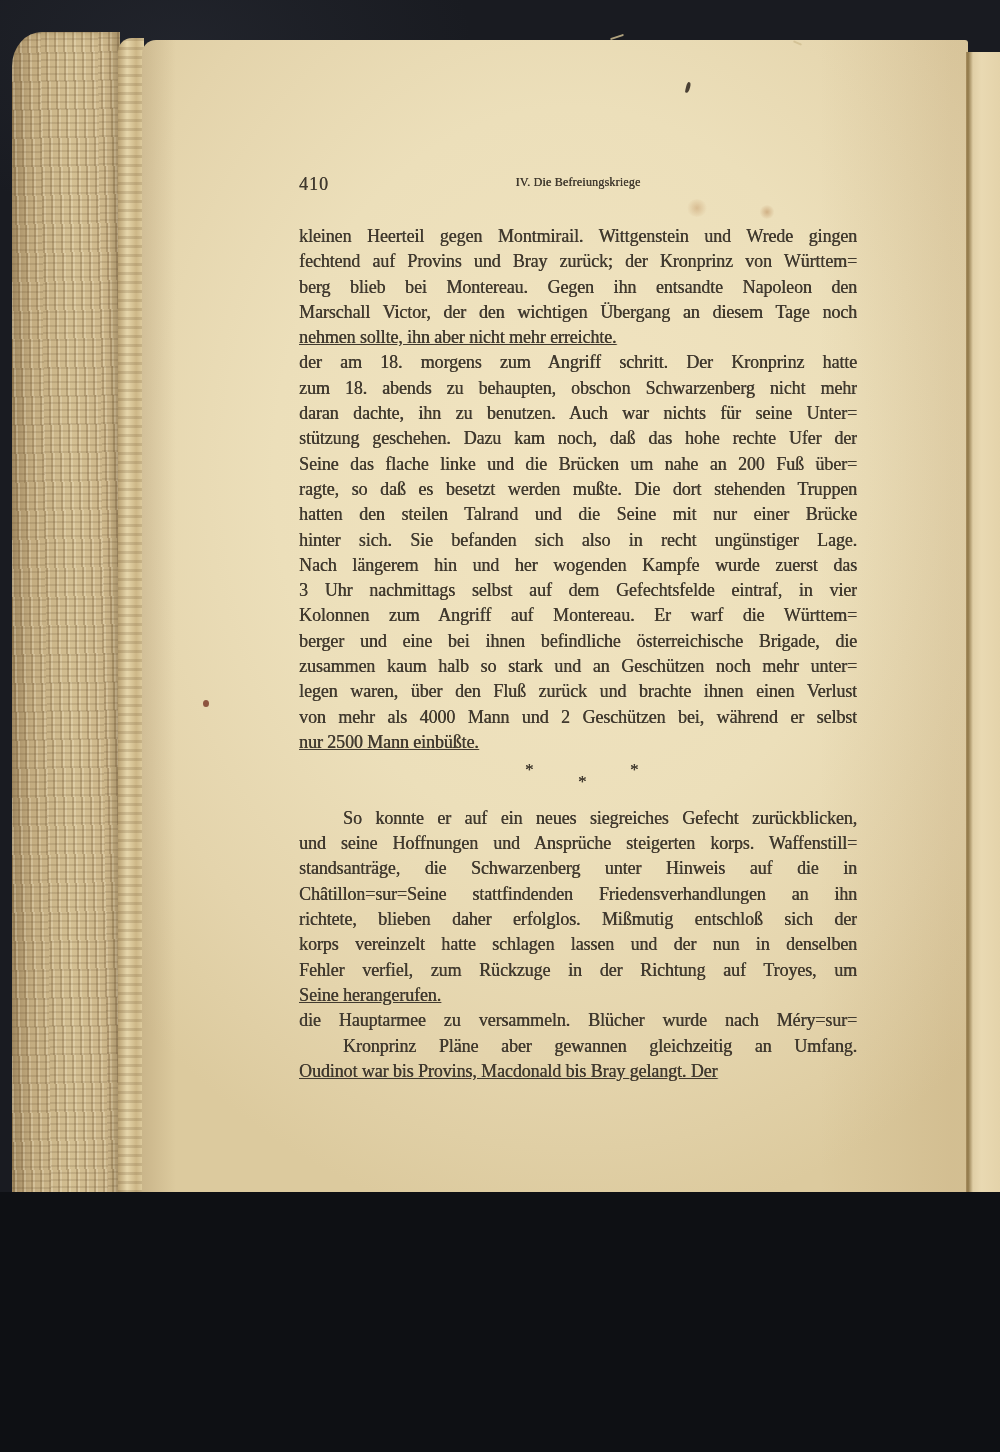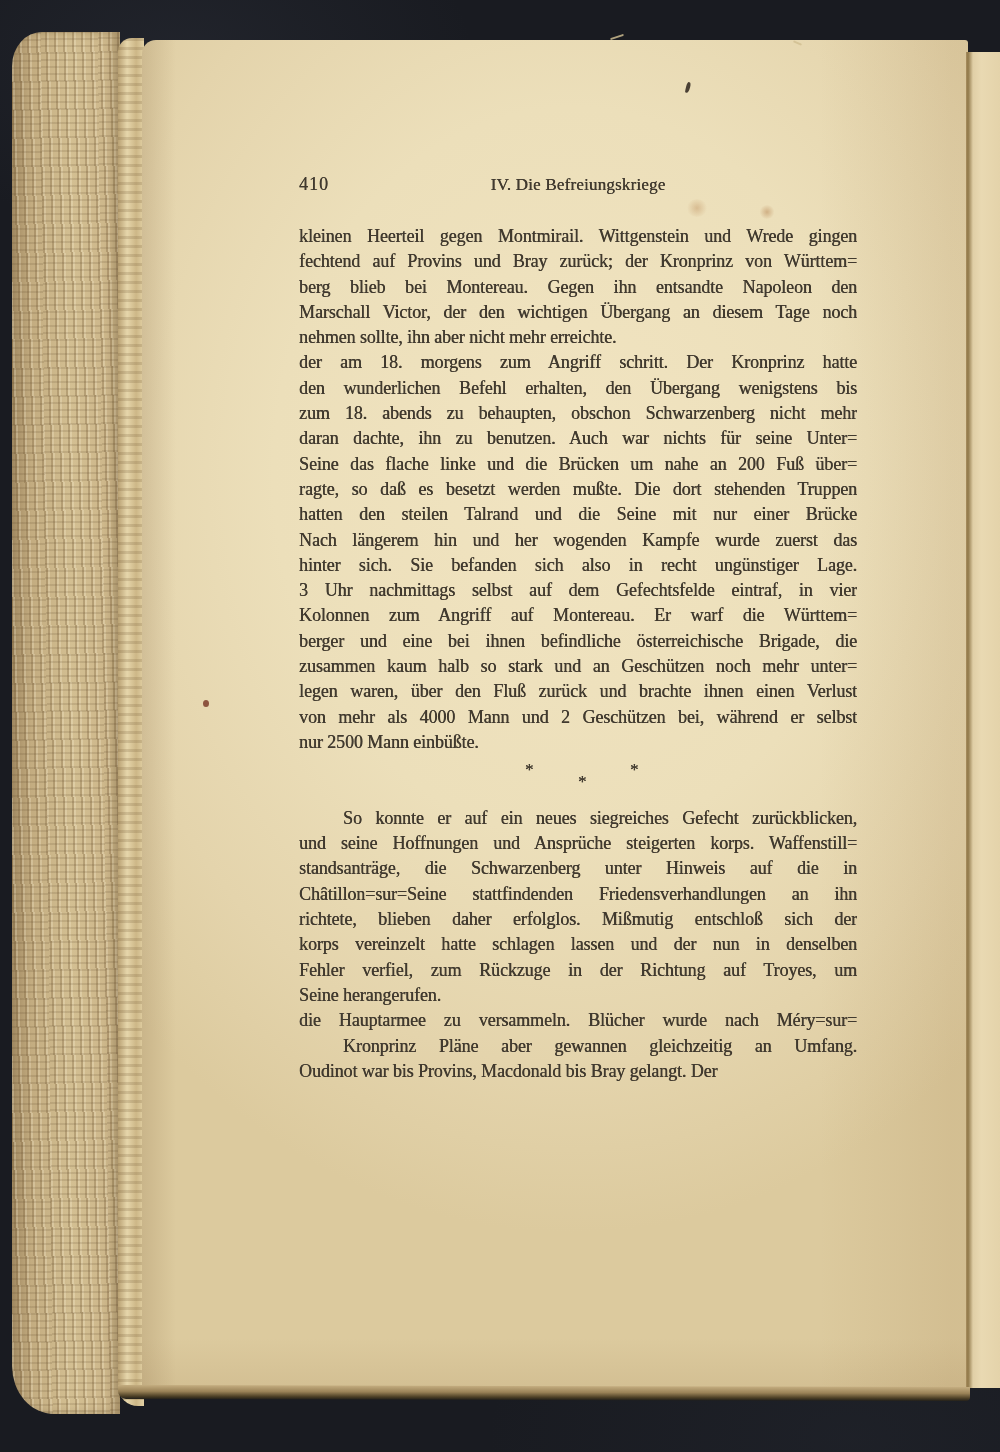--- a/index.html
+++ b/index.html
@@ -1,17 +1,17 @@
 <!DOCTYPE html>
 <html><head>
 <meta charset="utf-8">
 <style>
   html,body{margin:0;padding:0;background:#0e1014;}
   .stage{
-    position:relative;width:1000px;height:1452px;overflow:hidden;
+    position:relative;width:1000px;height:1192px;overflow:hidden;
     background:
       radial-gradient(ellipse 420px 260px at 18% 4%, rgba(70,76,92,.18), transparent 70%),
       radial-gradient(ellipse 520px 300px at 85% 99%, rgba(60,66,80,.14), transparent 70%),
       #191b21;
     font-family:"Liberation Serif", serif;
   }
   
   .stack{
     position:absolute;left:12px;top:32px;width:108px;height:1382px;
     border-radius:30px 0 0 42px / 34px 0 0 48px;
@@ -55,27 +55,27 @@
   .speck.comma{width:4px;height:11px;background:#4a4034;border-radius:60% 60% 70% 30%;transform:rotate(14deg);}
   .speck.fox1{width:22px;height:18px;background:radial-gradient(circle,rgba(176,120,66,.34),rgba(176,120,66,0) 70%);}
   .speck.fox2{width:16px;height:14px;background:radial-gradient(circle,rgba(170,112,60,.42),rgba(170,112,60,0) 70%);}
   .speck.red{width:6px;height:7px;background:#7c3d2c;opacity:.85;}
   .speck.straw{width:14px;height:2px;background:rgba(214,196,150,.8);border-radius:2px;transform:rotate(-18deg);}
   .speck.straw2{width:9px;height:2px;background:rgba(205,186,140,.7);border-radius:2px;transform:rotate(24deg);}
   
   .ink{color:#413a2f;text-shadow:.35px 0 0 currentColor;}
   .header-row{position:absolute;left:299px;top:174px;width:558px;height:26px;font-size:18px;}
   .pagenum{position:absolute;left:0;top:0;letter-spacing:1px;}
-  .running-title{position:absolute;left:50%;transform:translateX(-50%);top:1px;font-size:17px;letter-spacing:.2px;white-space:nowrap;}
+  .running-title{position:absolute;left:50%;transform:translateX(-50%);top:1px;font-size:12px;letter-spacing:.2px;white-space:nowrap;}
   .body-text{position:absolute;left:299px;top:224px;width:558px;font-size:18px;letter-spacing:-.1px;}
   .line{
     height:25.3px;line-height:25.3px;overflow:hidden;
     text-align:justify;text-align-last:justify;white-space:nowrap;
   }
-  .line.parlast{text-align-last:left;}
+  .line.parlast{text-align-last:left;text-decoration:underline;}
   .line.indent{text-indent:44px;}
   .sep{position:relative;height:50.6px;}
   .sep .star{position:absolute;font-size:17px;line-height:17px;}
   .sep .s0{left:226px;top:6px;}
   .sep .s1{left:279px;top:18px;}
   .sep .s2{left:331px;top:6px;}
 </style>
 </head>
 <body>
 
@@ -101,28 +101,28 @@
   <div class="body-text ink" id="body-text">
       <div>
         <div class="line">kleinen Heerteil gegen Montmirail. Wittgenstein und Wrede gingen</div>
         <div class="line">fechtend auf Provins und Bray zurück; der Kronprinz von Württem=</div>
         <div class="line">berg blieb bei Montereau. Gegen ihn entsandte Napoleon den</div>
         <div class="line">Marschall Victor, der den wichtigen Übergang an diesem Tage noch</div>
         <div class="line parlast">nehmen sollte, ihn aber nicht mehr erreichte.</div>
       </div>
       <div>
         <div class="line">der am 18. morgens zum Angriff schritt. Der Kronprinz hatte</div>
-        <div class="line">den wunderlichen Befehl erhalten, den Übergang wenigstens bis</div>
         <div class="line">zum 18. abends zu behaupten, obschon Schwarzenberg nicht mehr</div>
         <div class="line">daran dachte, ihn zu benutzen. Auch war nichts für seine Unter=</div>
+        <div class="line">stützung geschehen. Dazu kam noch, daß das hohe rechte Ufer der</div>
         <div class="line">Seine das flache linke und die Brücken um nahe an 200 Fuß über=</div>
         <div class="line">ragte, so daß es besetzt werden mußte. Die dort stehenden Truppen</div>
         <div class="line">hatten den steilen Talrand und die Seine mit nur einer Brücke</div>
+        <div class="line">hinter sich. Sie befanden sich also in recht ungünstiger Lage.</div>
         <div class="line">Nach längerem hin und her wogenden Kampfe wurde zuerst das</div>
-        <div class="line">hinter sich. Sie befanden sich also in recht ungünstiger Lage.</div>
         <div class="line">3 Uhr nachmittags selbst auf dem Gefechtsfelde eintraf, in vier</div>
         <div class="line">Kolonnen zum Angriff auf Montereau. Er warf die Württem=</div>
         <div class="line">berger und eine bei ihnen befindliche österreichische Brigade, die</div>
         <div class="line">zusammen kaum halb so stark und an Geschützen noch mehr unter=</div>
         <div class="line">legen waren, über den Fluß zurück und brachte ihnen einen Verlust</div>
         <div class="line">von mehr als 4000 Mann und 2 Geschützen bei, während er selbst</div>
         <div class="line parlast">nur 2500 Mann einbüßte.</div>
       </div>
       <div class="sep">
         <span class="star s0">*</span>

